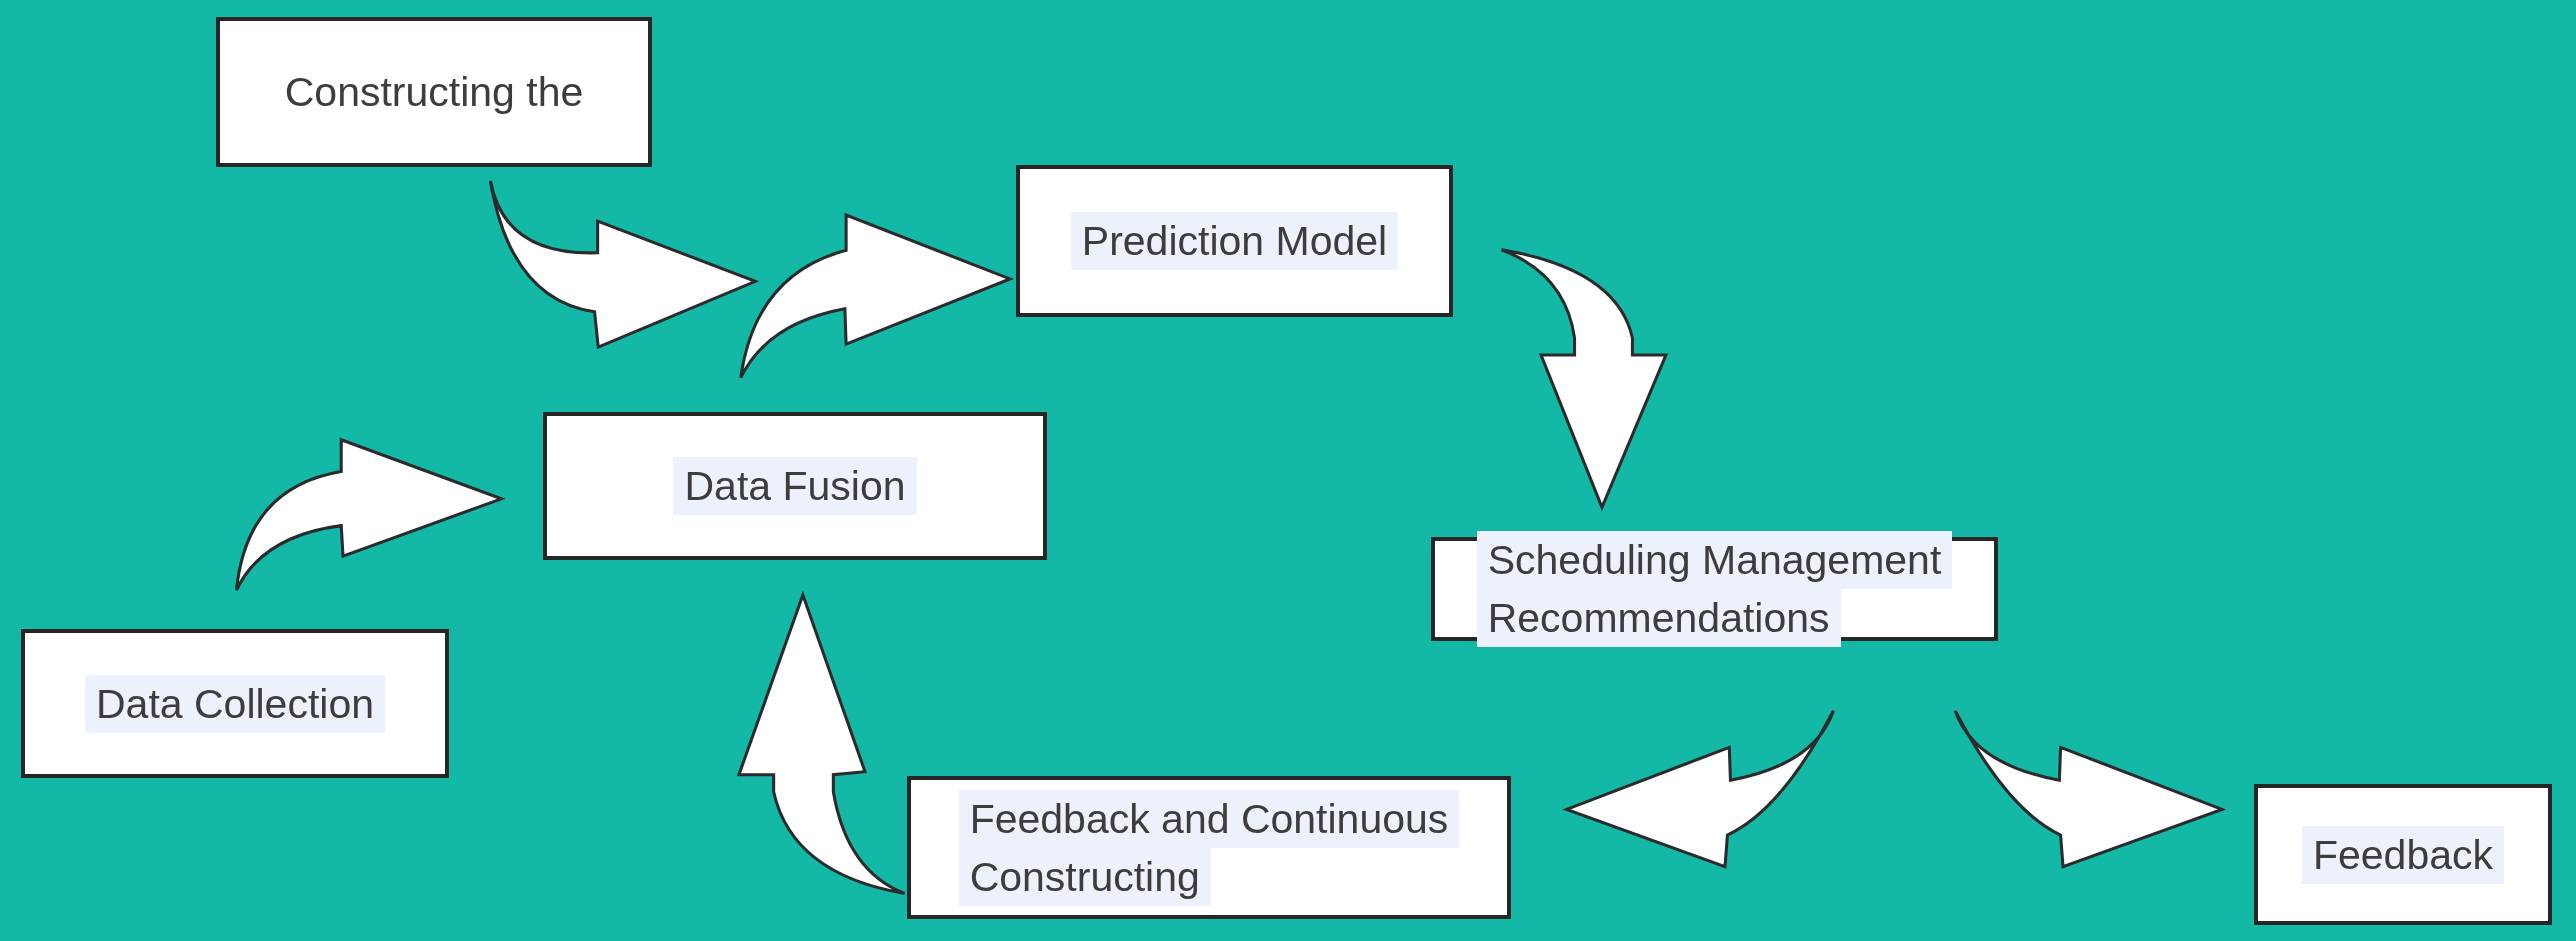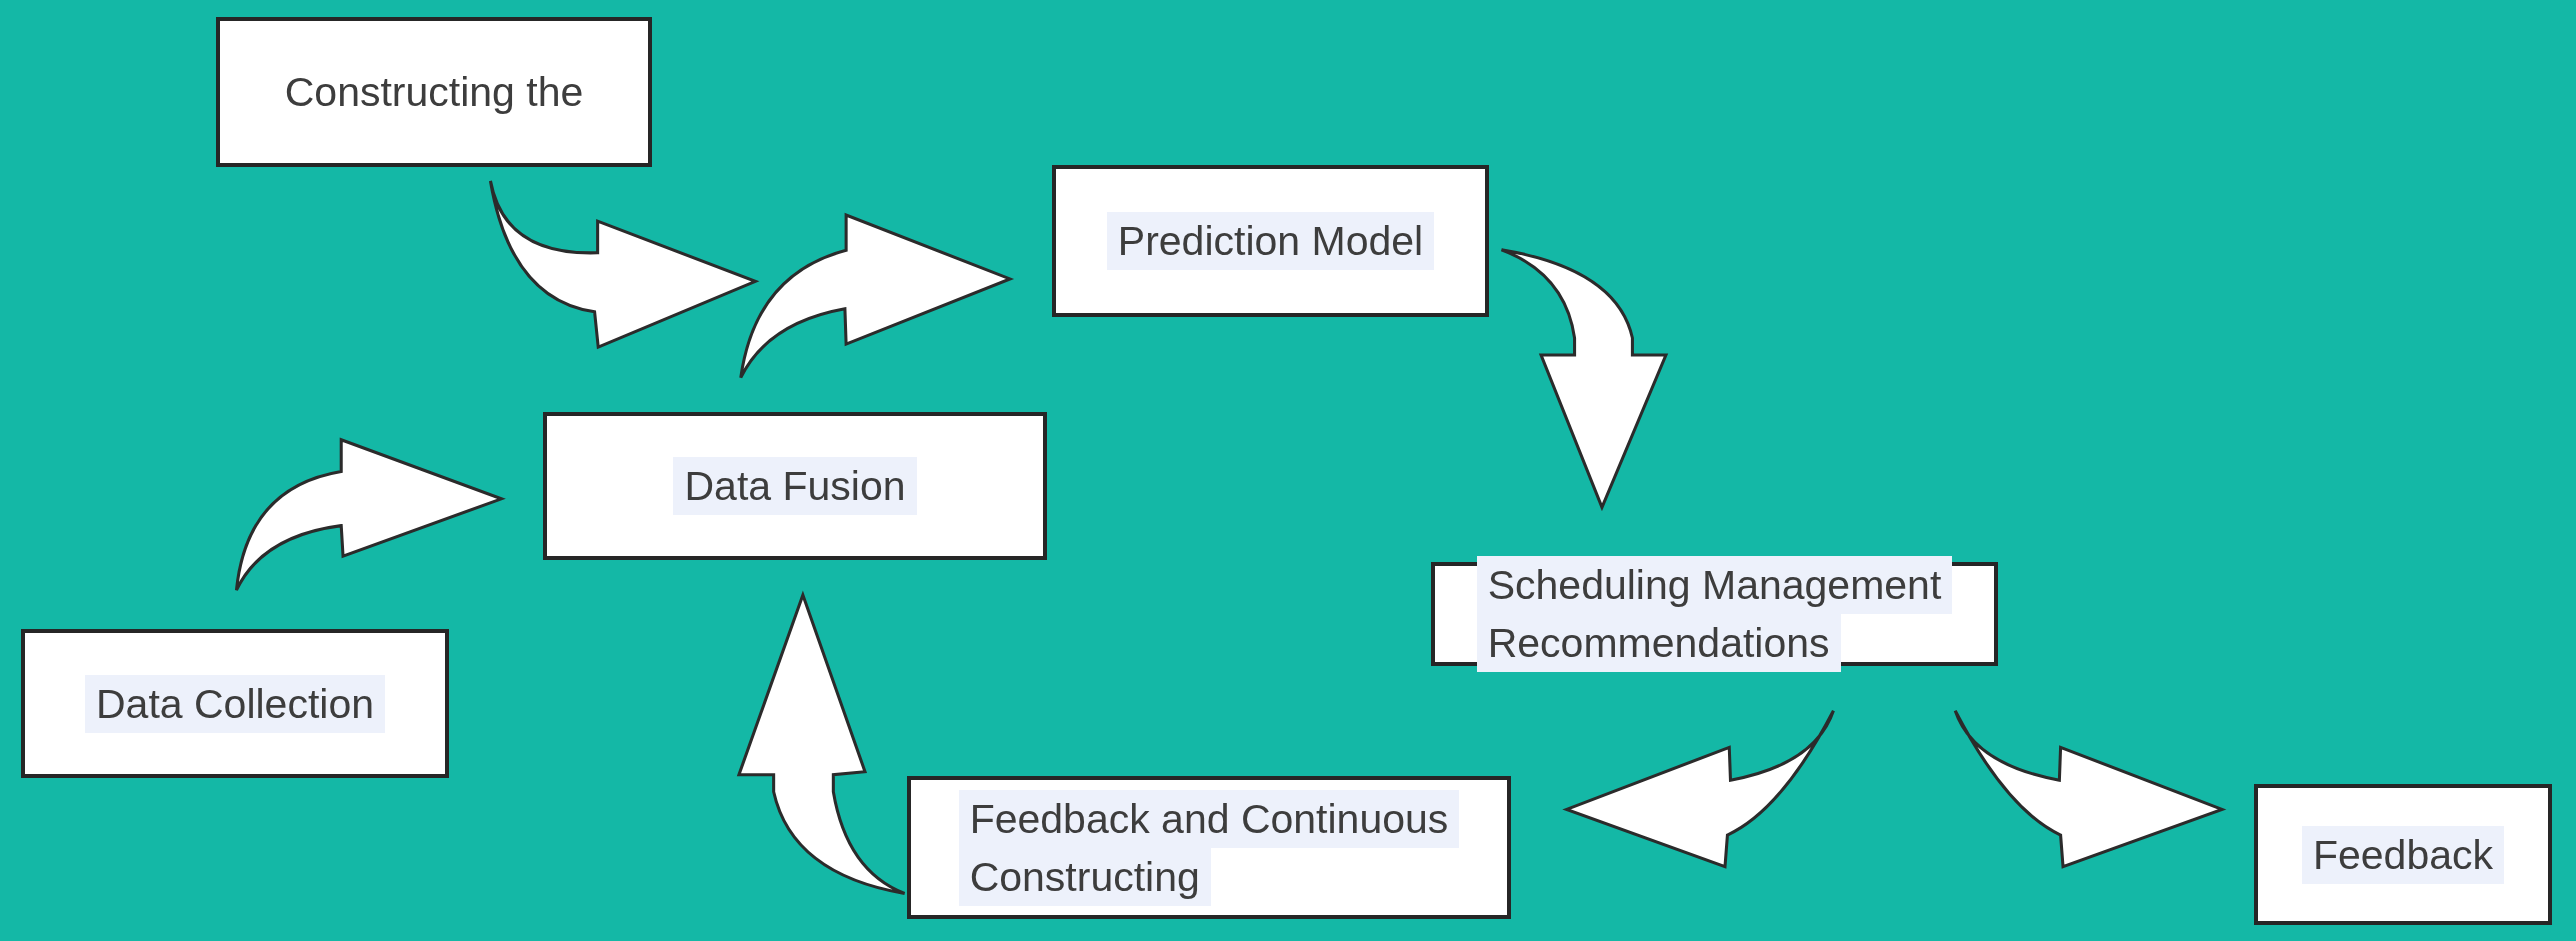--- a/index.html
+++ b/index.html
@@ -14,24 +14,24 @@
     display:flex;align-items:center;justify-content:center;z-index:2;
   }
   .lines{display:flex;flex-direction:column;align-items:flex-start;}
   .line{
     font-size:41px;line-height:58px;color:#3d3d3d;letter-spacing:0px;
     white-space:pre;padding:0 11px;
   }
   .hl{background:#edf1fb;}
   
   .n-warning   {left:216px;  top:17px;   width:436px; height:150px;}
-  .n-prediction{left:1052px; top:165px;  width:437px; height:152px;}
+  .n-prediction{left:1016px; top:165px;  width:437px; height:152px;}
   .n-fusion    {left:543px;  top:412px;  width:504px; height:148px;}
   .n-collection{left:21px;   top:629px; width:428px; height:149px;align-items:center;}
-  .n-scheduling{left:1431px; top:537px;  width:567px; height:104px;margin-top:25px;}
+  .n-scheduling{left:1431px; top:537px;  width:567px; height:104px;}
   .n-feedback  {left:907px; top:776px; width:604px; height:143px;}
   .n-emergency {left:2254px; top:784px; width:298px; height:141px;}
 </style>
 </head>
 <body>
 
 <div class="canvas">
 
   <svg class="arrows" viewBox="0 0 4229 1545" aria-hidden="true">
     <g>

